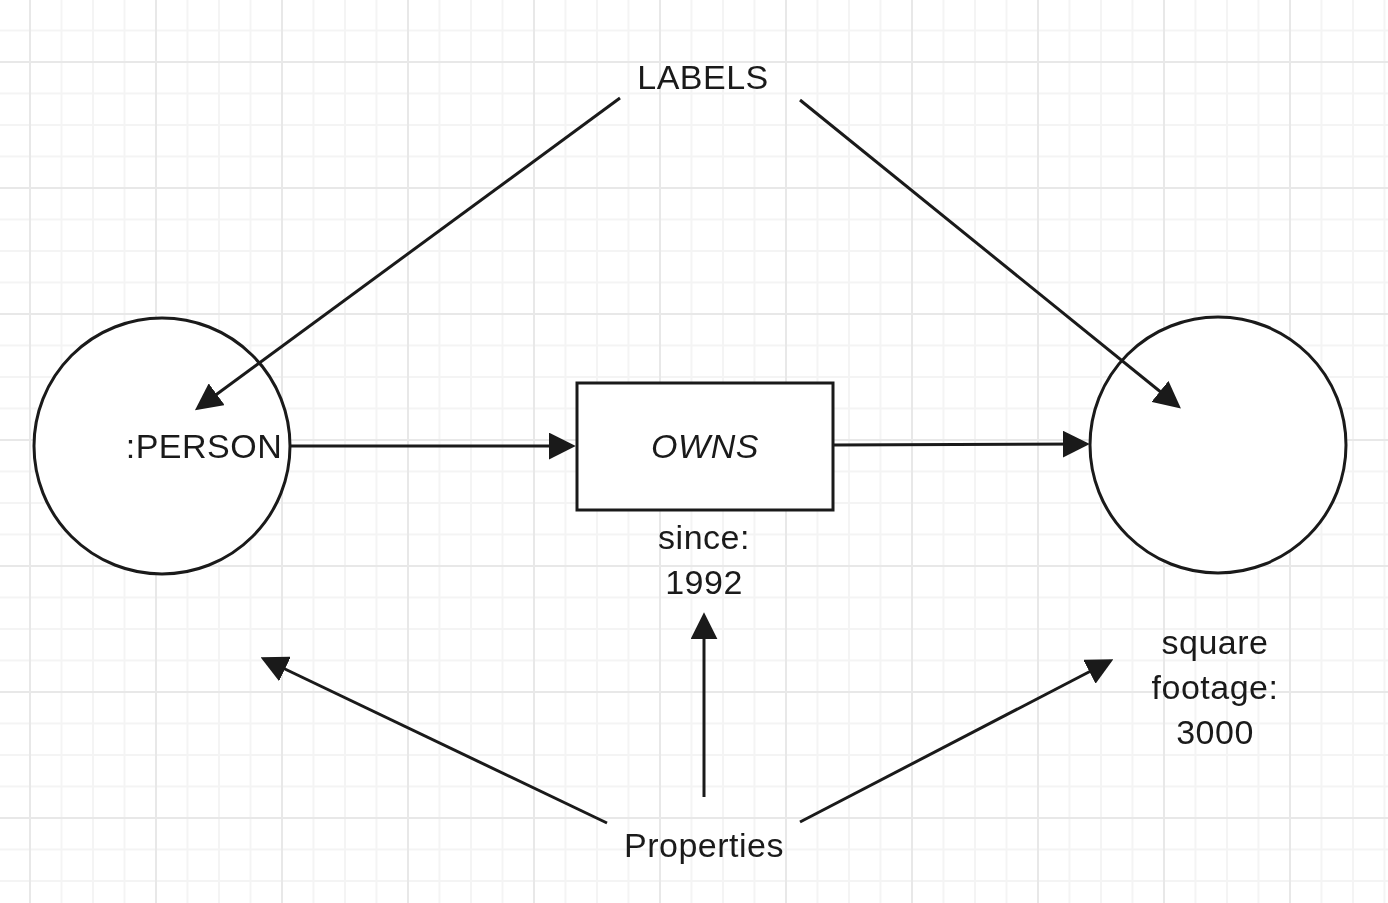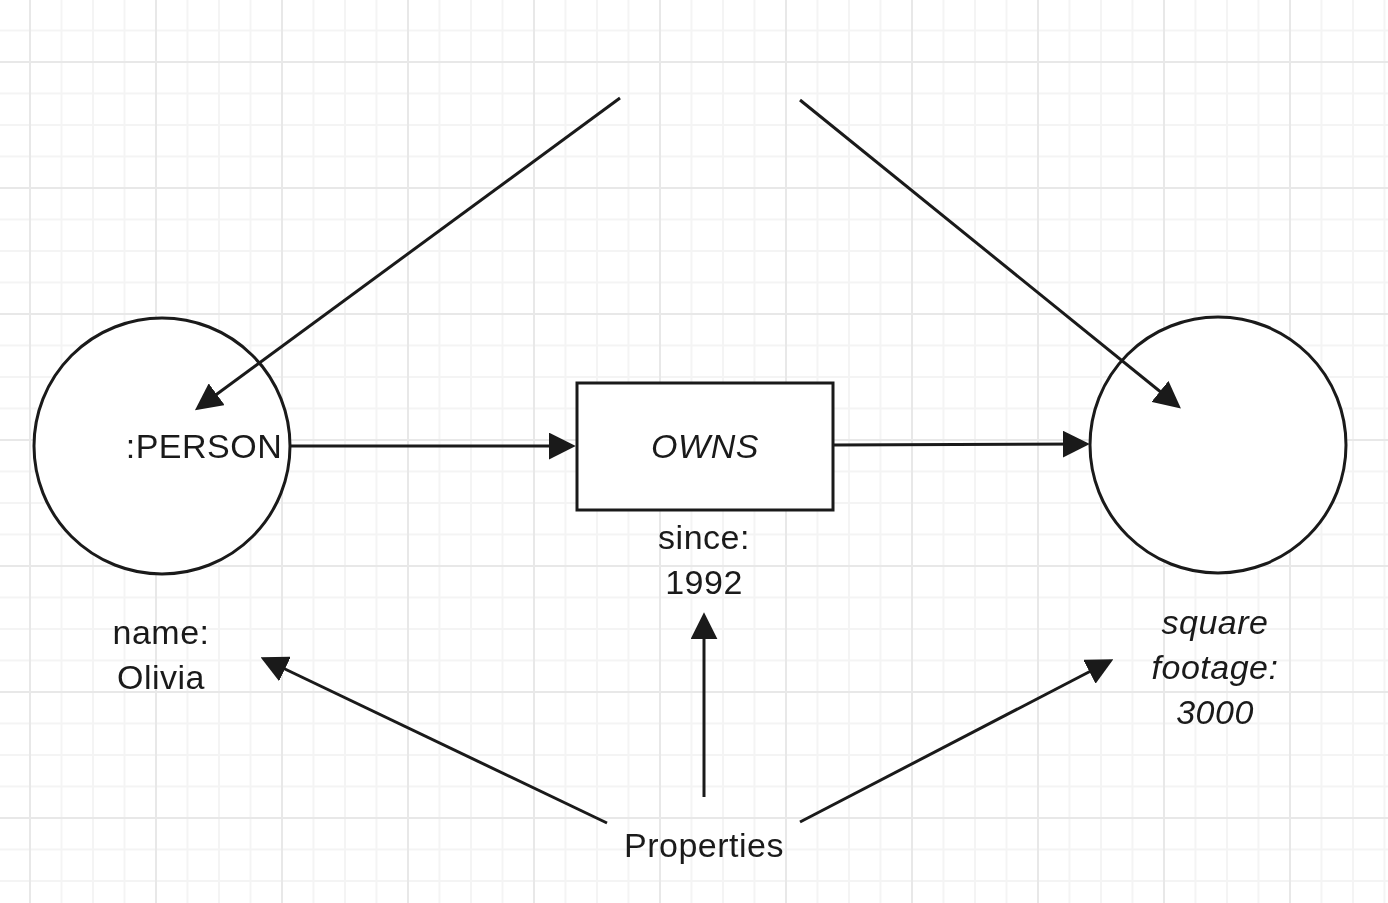--- a/index.html
+++ b/index.html
@@ -54,21 +54,21 @@
     white-space: pre-line;
     letter-spacing: 0.5px;
     user-select: none;
   }
   .t-labels      { left: 703px;  top: 77px;  }
   .t-person      { left: 160px;  top: 446px; margin-left: 44px; }
   .t-owns        { left: 705px;  top: 446px; font-style: italic; }
   .t-asset       { left: 1217px; top: 445px; }
   .t-since       { left: 704px;  top: 560px; }
   .t-name        { left: 161px;  top: 655px; }
-  .t-sqft        { left: 1215px; top: 667px; font-style: italic; }
+  .t-sqft        { left: 1215px; top: 687px; }
   .t-properties  { left: 704px;  top: 845px; }
 </style>
 </head>
 <body>
 
 <div class="canvas">
 
   <svg class="shapes" viewBox="0 0 1388 903">
     <defs>
       <marker id="arrow" viewBox="0 0 10 10" refX="8.6" refY="5" markerWidth="9" markerHeight="9" orient="auto-start-reverse">
@@ -84,31 +84,30 @@
     <line class="edge" x1="833" y1="445" x2="1086" y2="444" marker-end="url(#arrow)"></line>
 
     <line class="edge" x1="620" y1="98" x2="198" y2="408" marker-end="url(#arrow)"></line>
     <line class="edge" x1="800" y1="100" x2="1178" y2="406" marker-end="url(#arrow)"></line>
 
     <line class="edge" x1="607" y1="823" x2="264" y2="659" marker-end="url(#arrow)"></line>
     <line class="edge" x1="704" y1="797" x2="704" y2="616" marker-end="url(#arrow)"></line>
     <line class="edge" x1="800" y1="822" x2="1110" y2="661" marker-end="url(#arrow)"></line>
   </svg>
 
+  <div class="txt t-labels">LABELS</div>
 
   <div class="txt t-person">:PERSON</div>
 
   <div class="txt t-owns">OWNS</div>
 
 
   <div class="txt t-since">since:
 1992</div>
 
-  <div class="txt t-name">name:
-Olivia</div>
 
   <div class="txt t-sqft">square
 footage:
 3000</div>
 
   <div class="txt t-properties">Properties</div>
 
 </div>
 
 </body></html>

